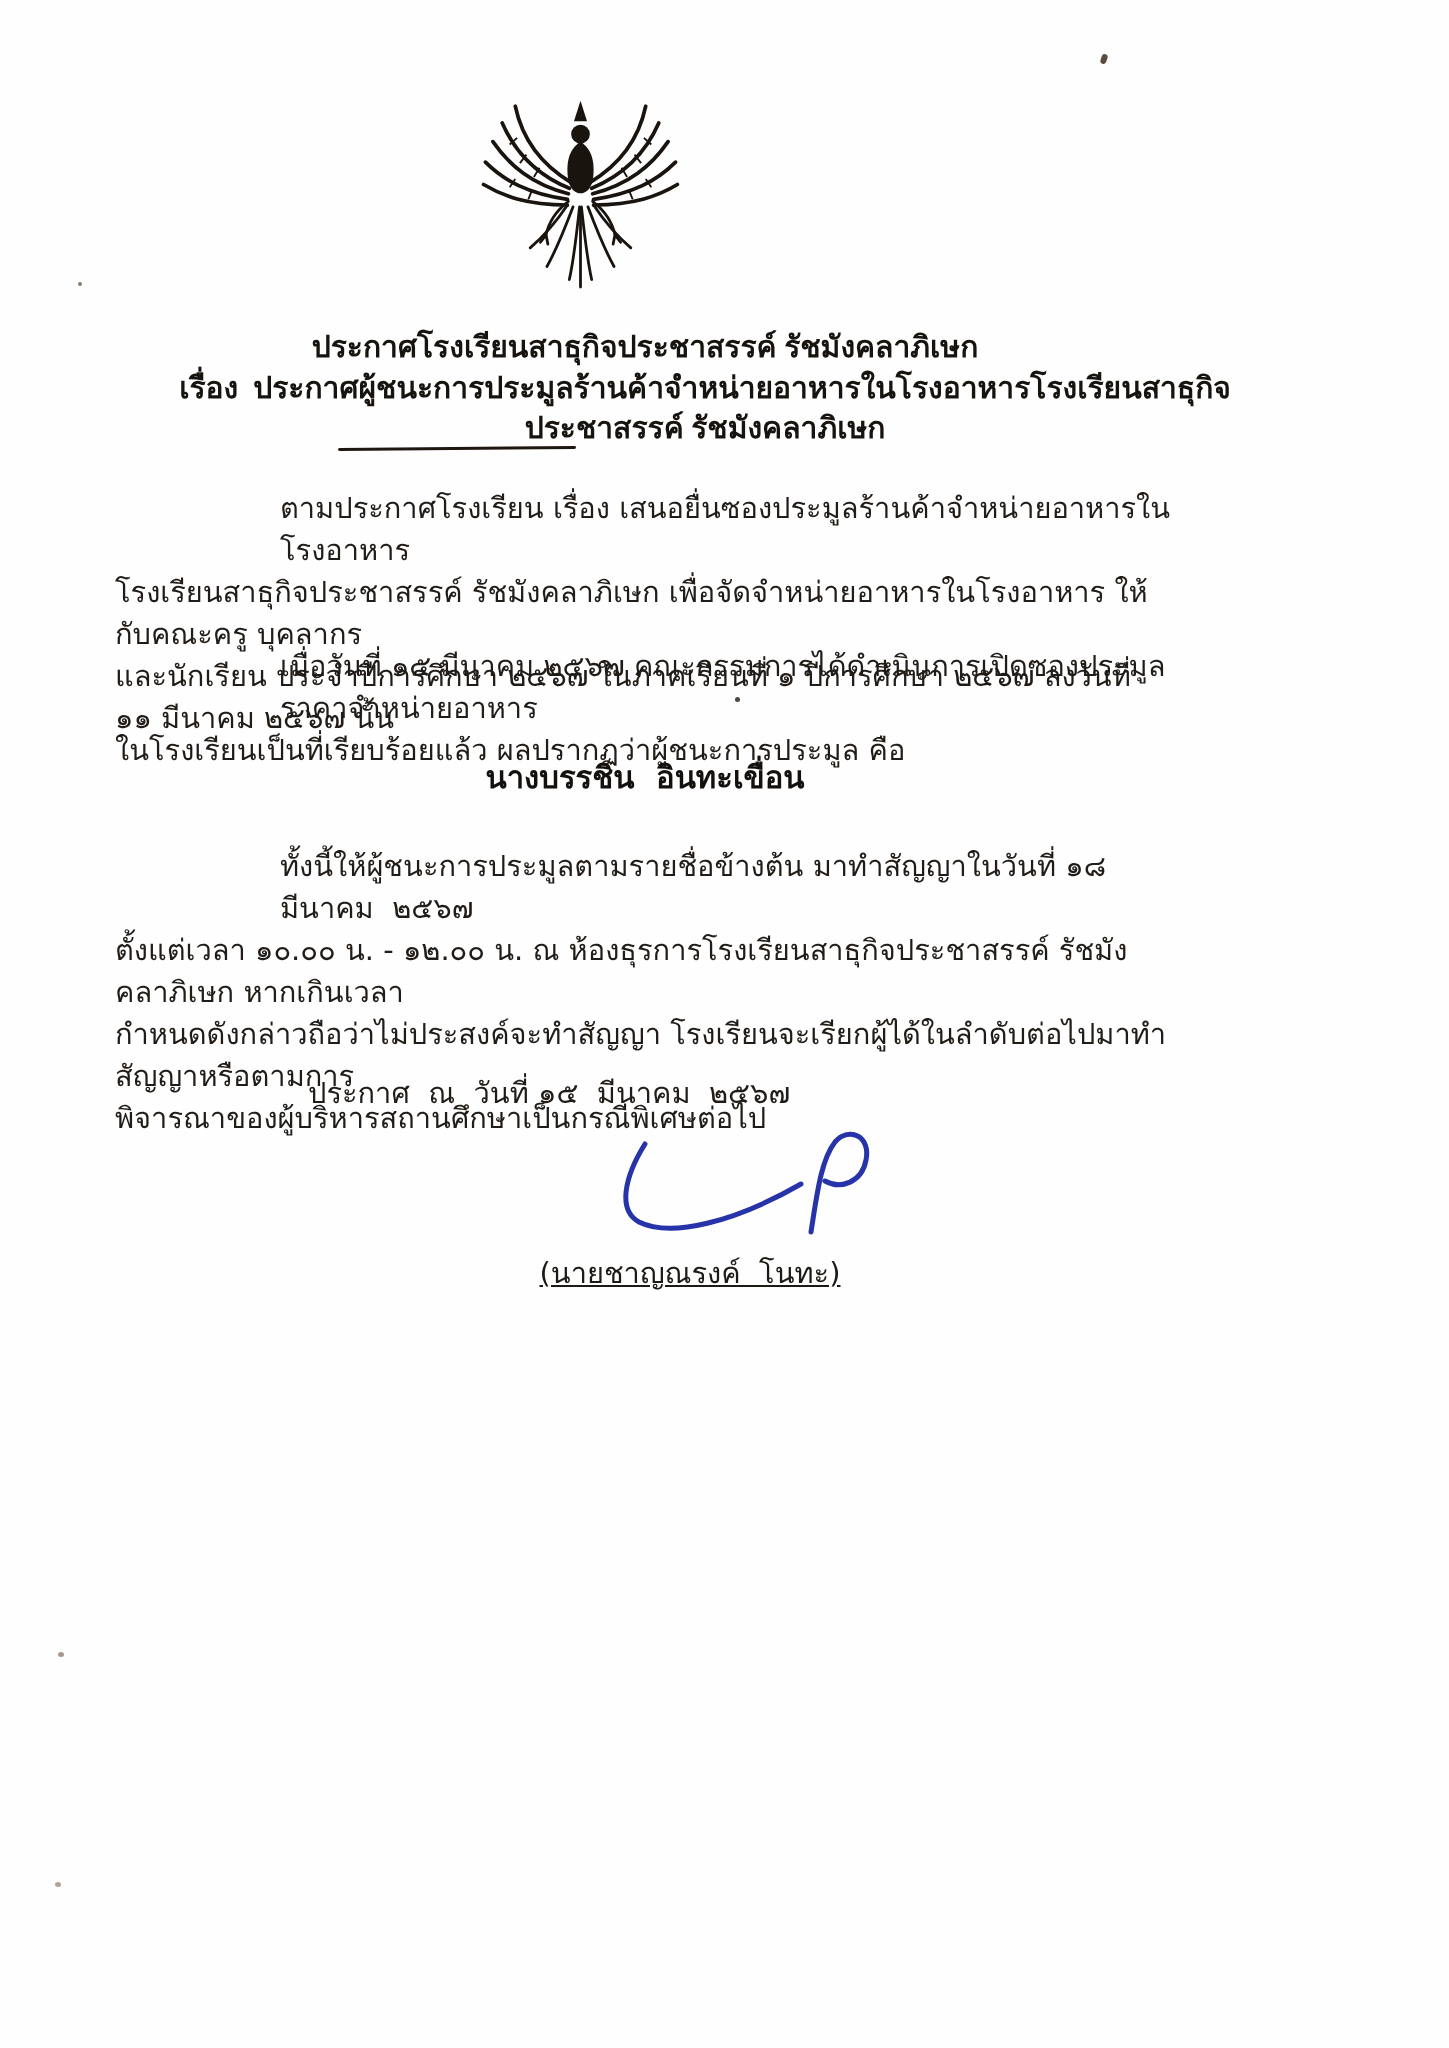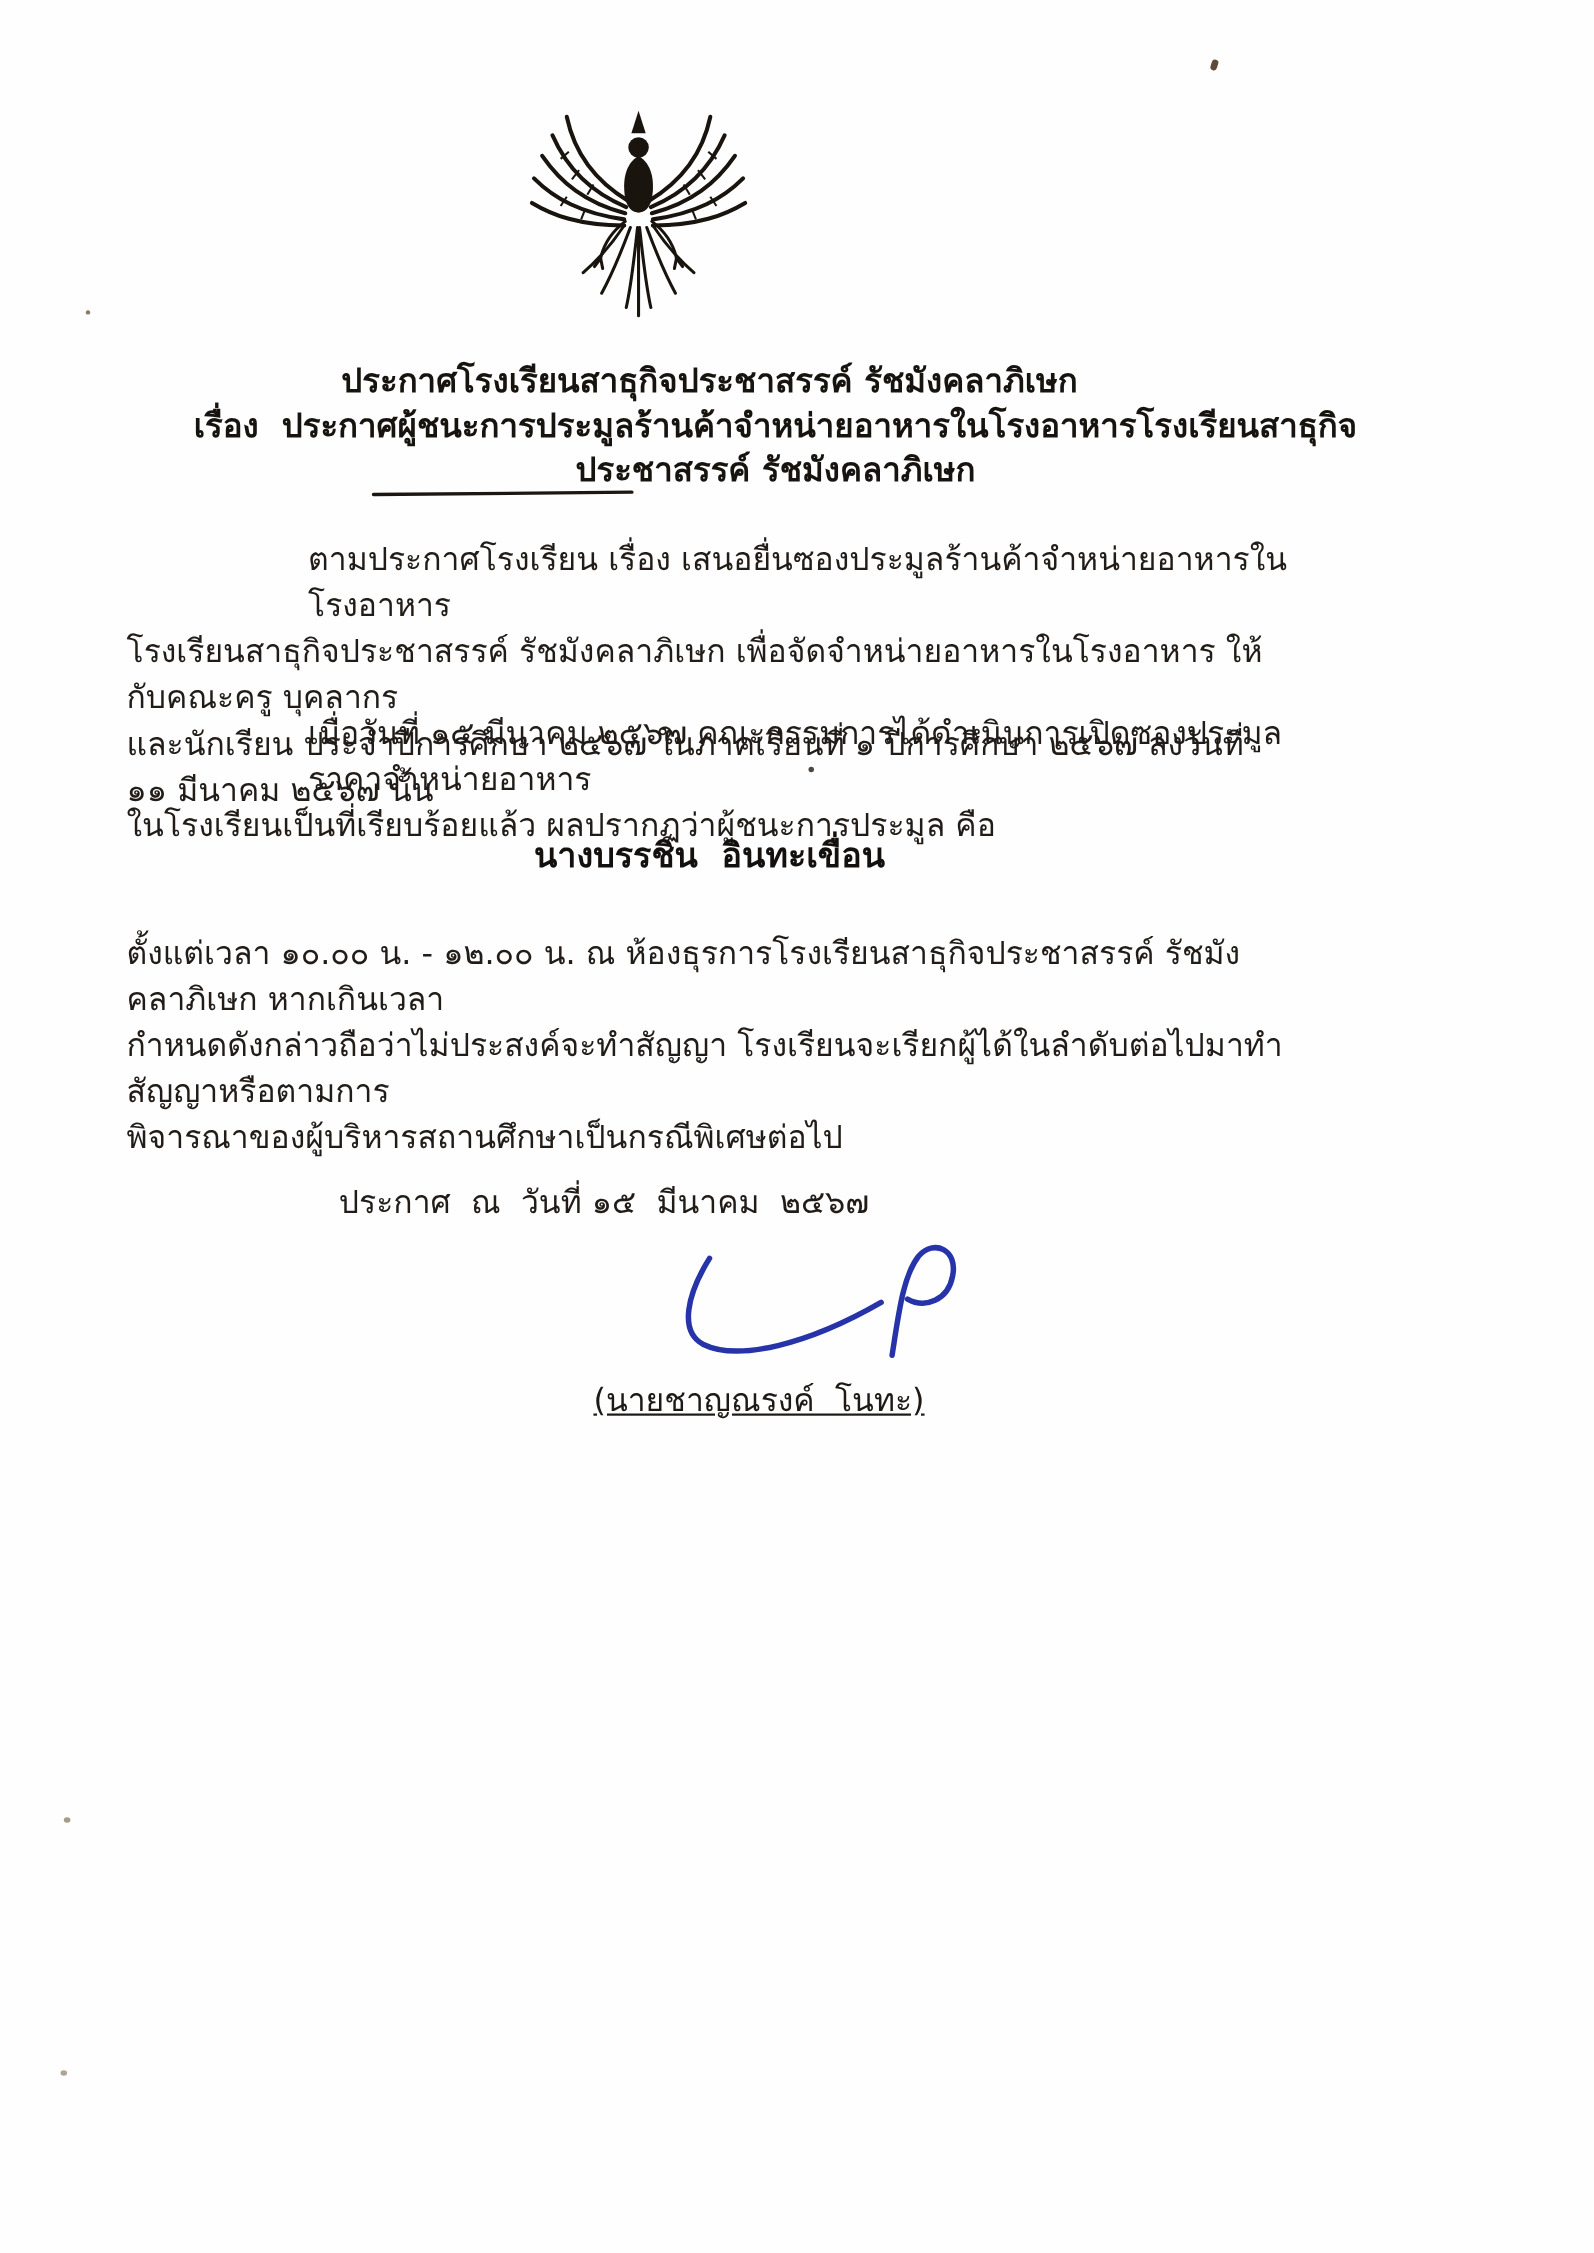--- a/index.html
+++ b/index.html
@@ -11,21 +11,21 @@
     overflow:hidden;
   }
   .page{position:absolute;inset:0;background:#fefefe;}
   .abs{position:absolute;}
   .line{
     white-space:pre-wrap;
     font-size:29px;line-height:42px;color:#211c17;
   }
   .title-line{
     font-size:30px;font-weight:bold;color:#17130f;
-    text-align:center;white-space:pre-wrap;line-height:40px;
+    text-align:center;white-space:pre-wrap;line-height:40px;font-family:Liberation Serif, serif;
   }
   .indent{padding-left:165px;}
   .center-col{left:115px;width:1060px;text-align:center;}
   .divider{
     position:absolute;left:338px;top:447px;width:238px;height:3px;
     background:#1d1712;transform:rotate(-0.5deg);border-radius:2px;
   }
   .winner{
     font-size:31px;font-weight:bold;color:#14100d;white-space:pre-wrap;margin-top:12px;
   }
@@ -106,20 +106,21 @@
   <div class="abs" style="left:115px;width:1060px;top:645px">
     <div class="line indent">เมื่อวันที่ ๑๕ มีนาคม ๒๕๖๗ คณะกรรมการได้ดำเนินการเปิดซองประมูลราคาจำหน่ายอาหาร</div>
     <div class="line">ในโรงเรียนเป็นที่เรียบร้อยแล้ว ผลปรากฏว่าผู้ชนะการประมูล คือ</div>
   </div>
 
   <div class="abs center-col" style="top:752px">
     <span class="winner">นางบรรชิน  อินทะเขื่อน</span>
   </div>
 
   <div class="abs" style="left:115px;width:1060px;top:845px">
+    <div class="line indent">ทั้งนี้ให้ผู้ชนะการประมูลตามรายชื่อข้างต้น มาทำสัญญาในวันที่ ๑๘  มีนาคม  ๒๕๖๗</div>
     <div class="line">ตั้งแต่เวลา ๑๐.๐๐ น. - ๑๒.๐๐ น. ณ ห้องธุรการโรงเรียนสาธุกิจประชาสรรค์ รัชมังคลาภิเษก หากเกินเวลา</div>
     <div class="line">กำหนดดังกล่าวถือว่าไม่ประสงค์จะทำสัญญา โรงเรียนจะเรียกผู้ได้ในลำดับต่อไปมาทำสัญญาหรือตามการ</div>
     <div class="line">พิจารณาของผู้บริหารสถานศึกษาเป็นกรณีพิเศษต่อไป</div>
   </div>
 
   <div class="abs" style="left:308px;top:1072px">
     <span class="line">ประกาศ  ณ  วันที่ ๑๕  มีนาคม  ๒๕๖๗</span>
   </div>
 
   <svg class="abs" viewBox="0 0 300 120" style="left:605px;top:1128px;width:300px;height:120px">

